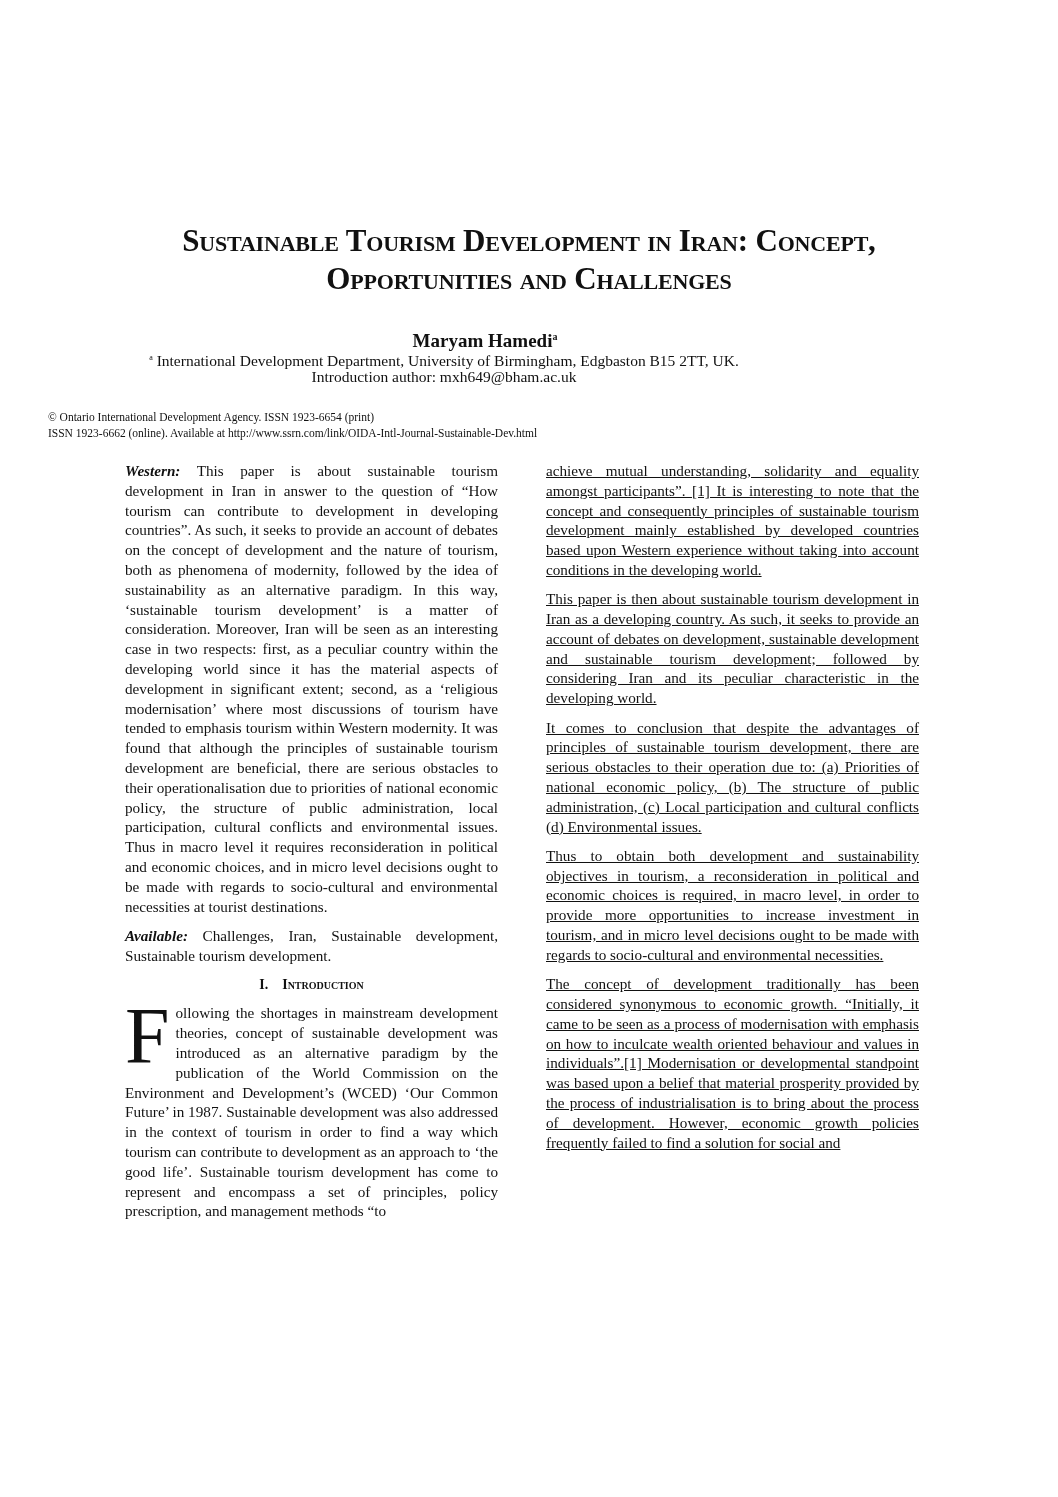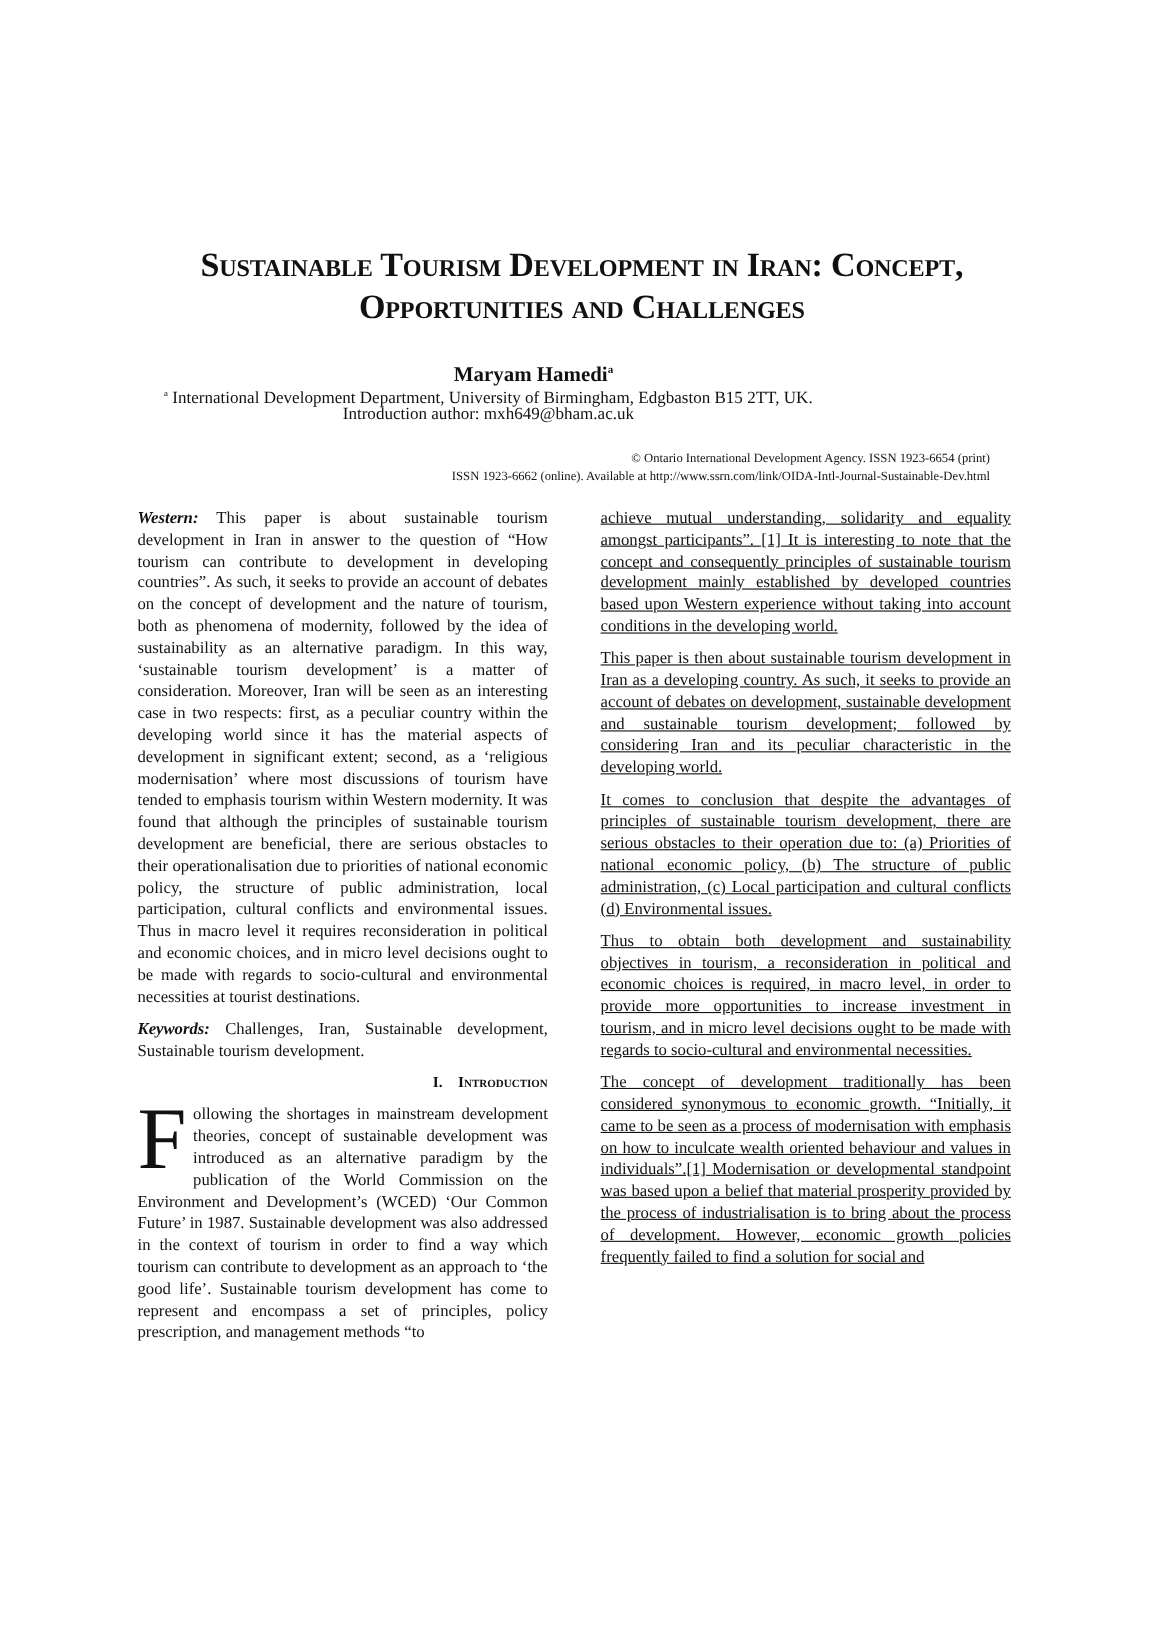--- a/index.html
+++ b/index.html
@@ -18,37 +18,37 @@
     }
     .author sup { font-size: 10px; }
     .affil, .corr {
       position: absolute; left: 0; width: 888px; text-align: center;
       font-size: 15.5px; line-height: 20px;
     }
     .affil { top: 348px; }
     .affil sup { font-size: 8px; }
     .corr { top: 367px; }
     .copy1, .copy2 {
-      position: absolute; left: 0; width: 900px; text-align: right;
-      font-size: 11.5px; line-height: 16px;
+      position: absolute; left: 0; width: 900px; text-align: left;
+      font-size: 11.5px; line-height: 16px; padding-left: 48px;
     }
     .copy1 { top: 409px; }
     .copy2 { top: 425px; }
 
     .col {
       position: absolute; top: 461px; width: 373px;
       font-size: 15.2px; line-height: 19.8px; text-align: justify;
     }
     .col.left { left: 125px; }
     .col.right { left: 546px; text-decoration: underline; }
     .col p { margin: 0 0 9.5px 0; }
     .col p.kw { margin-bottom: 10px; }
     .lead { font-weight: bold; font-style: italic; }
     .sec {
-      text-align: right; font-weight: bold; font-size: 14px; line-height: 20px;
+      text-align: center; font-weight: bold; font-size: 14px; line-height: 20px;
       margin: 0 0 8px 0; font-variant: small-caps;
     }
     .sec .num { margin-right: 14px; }
     .dropcap {
       float: left; font-size: 80px; line-height: 62px; height: 62px;
       margin: 2px 6px 0 0; font-weight: normal;
     }
   </style>
 </head>
 <body>
@@ -69,21 +69,21 @@
 
   <div class="copy1">© Ontario International Development Agency. ISSN 1923-6654 (print)</div>
   <div class="copy2">ISSN 1923-6662 (online). Available at http://www.ssrn.com/link/OIDA-Intl-Journal-Sustainable-Dev.html</div>
 
   <div class="col left">
     <p>
       <span class="lead">Western:</span>
       <span>This paper is about sustainable tourism development in Iran in answer to the question of “How tourism can contribute to development in developing countries”. As such, it seeks to provide an account of debates on the concept of development and the nature of tourism, both as phenomena of modernity, followed by the idea of sustainability as an alternative paradigm. In this way, ‘sustainable tourism development’ is a matter of consideration. Moreover, Iran will be seen as an interesting case in two respects: first, as a peculiar country within the developing world since it has the material aspects of development in significant extent; second, as a ‘religious modernisation’ where most discussions of tourism have tended to emphasis tourism within Western modernity. It was found that although the principles of sustainable tourism development are beneficial, there are serious obstacles to their operationalisation due to priorities of national economic policy, the structure of public administration, local participation, cultural conflicts and environmental issues. Thus in macro level it requires reconsideration in political and economic choices, and in micro level decisions ought to be made with regards to socio-cultural and environmental necessities at tourist destinations.</span>
     </p>
     <p class="kw">
-      <span class="lead">Keywords:</span>
+      <span class="lead">Available:</span>
       <span>Challenges, Iran, Sustainable development, Sustainable tourism development.</span>
     </p>
     <div class="sec">
       <span class="num">I.</span><span>Introduction</span>
     </div>
     <p>
       <span class="dropcap">F</span><span>ollowing the shortages in mainstream development theories, concept of sustainable development was introduced as an alternative paradigm by the publication of the World Commission on the Environment and Development’s (WCED) ‘Our Common Future’ in 1987. Sustainable development was also addressed in the context of tourism in order to find a way which tourism can contribute to development as an approach to ‘the good life’. Sustainable tourism development has come to represent and encompass a set of principles, policy prescription, and management methods “to</span>
     </p>
   </div>
 

